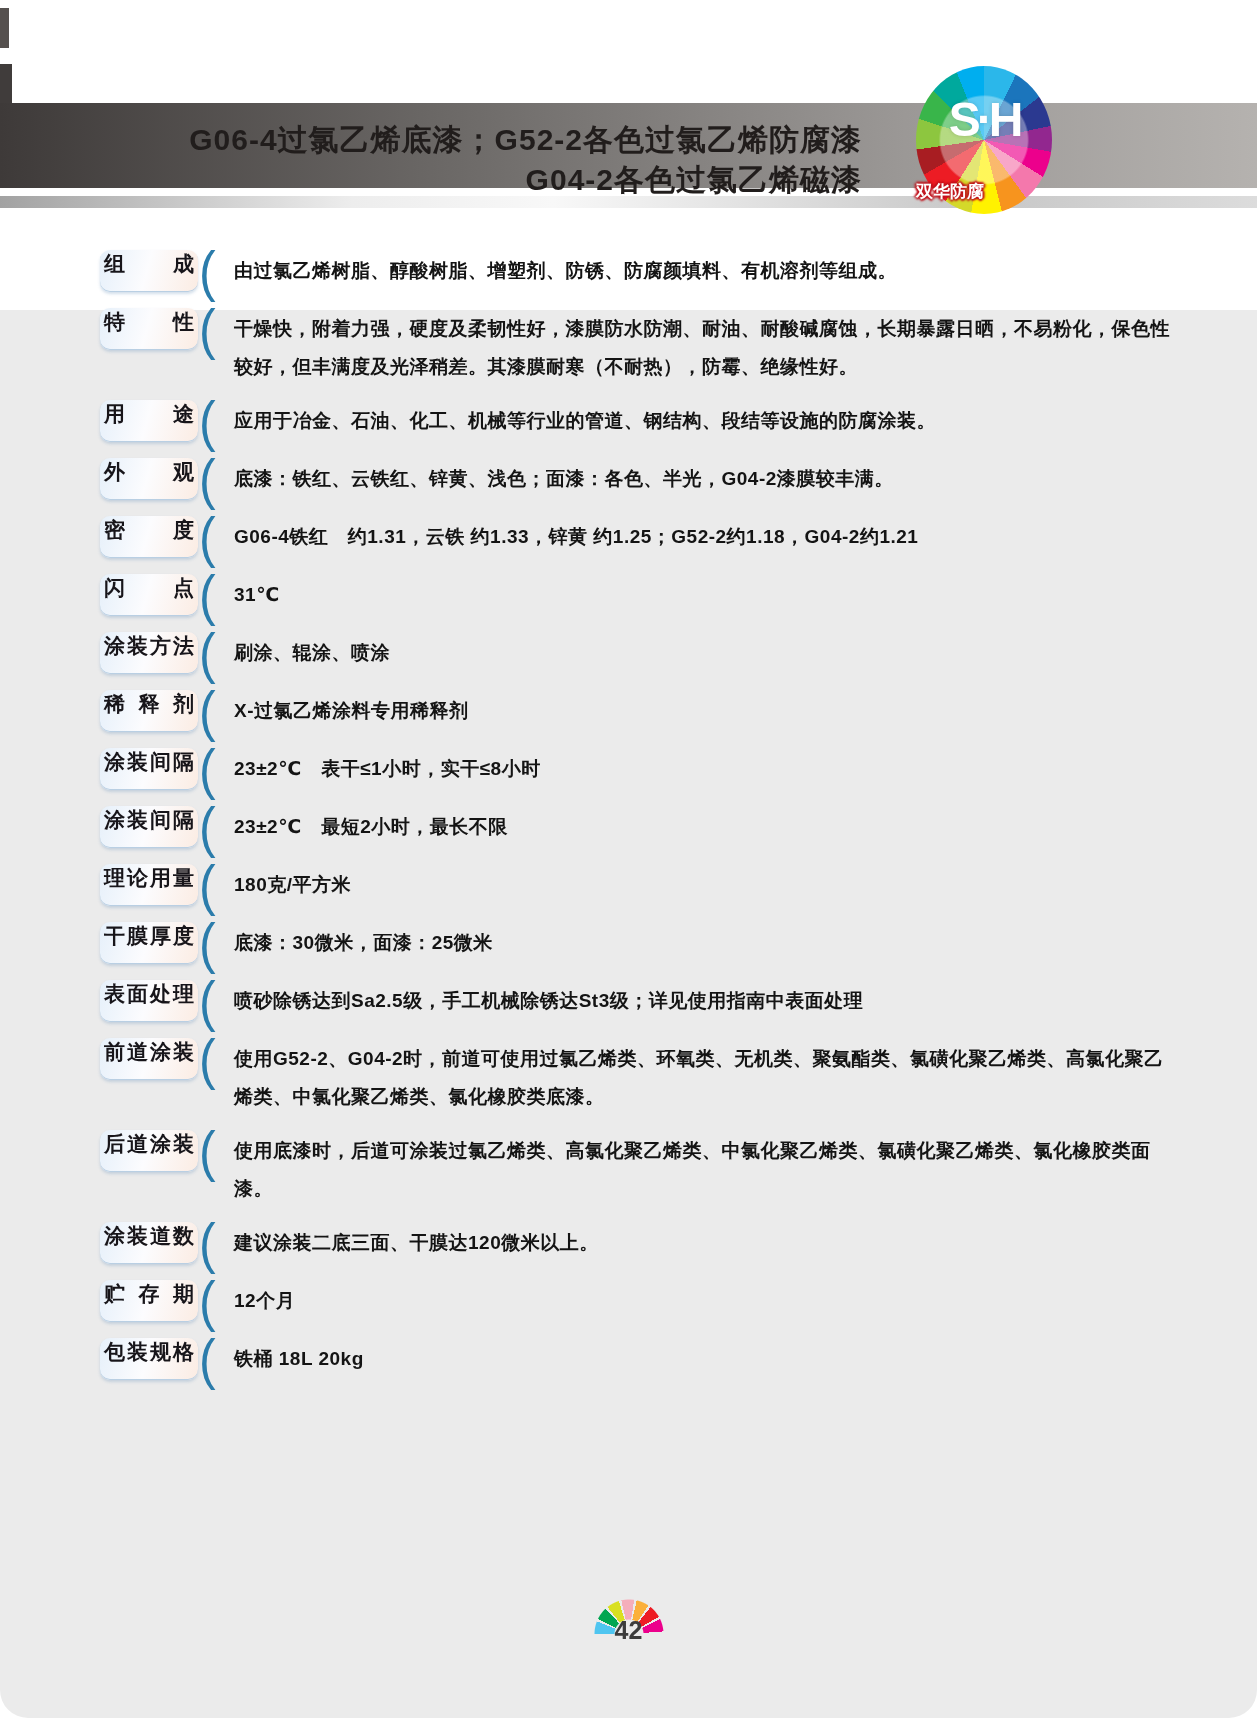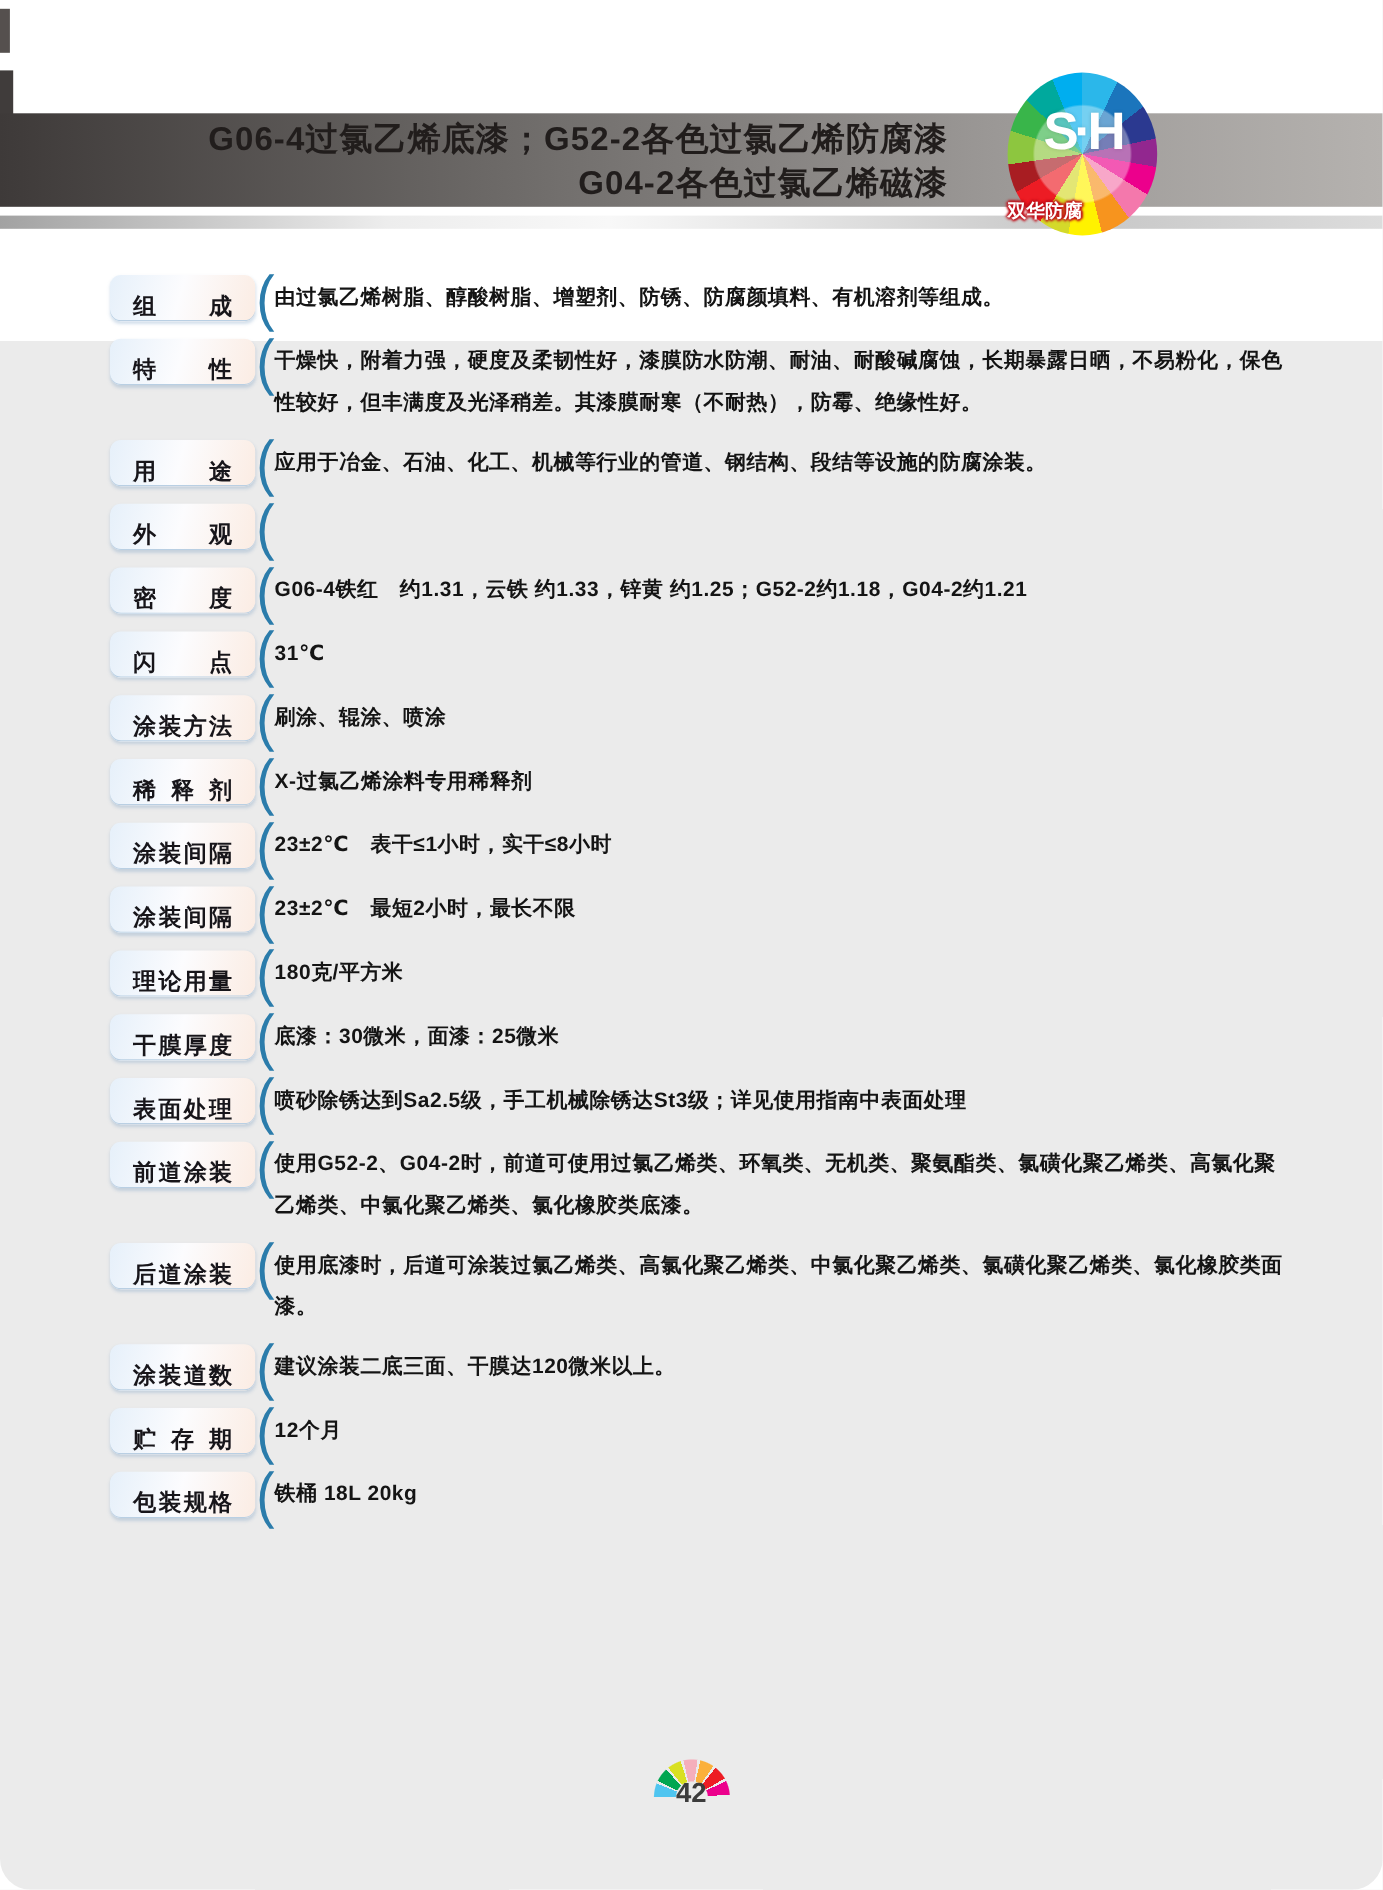--- a/index.html
+++ b/index.html
@@ -9,21 +9,21 @@
     overflow:hidden;
   }
   
   .corner-artifact{position:absolute;left:0;top:8px;width:9px;height:40px;background:#55504e;}
   .banner{
     position:absolute;left:0;top:103px;width:100%;height:85px;
     background:linear-gradient(90deg,#3e3a39 0%,#6b6866 35%,#9b9896 72%,#b5b2af 100%);
   }
   .banner-notch{position:absolute;left:0;top:64px;width:12px;height:40px;background:#403c3b;}
   .titles{
-    position:absolute;right:395px;top:107px;text-align:right;z-index:3;
+    position:absolute;right:395px;top:120px;text-align:right;z-index:3;
     font-size:30px;font-weight:bold;color:#211d1c;line-height:40px;letter-spacing:1px;
   }
   .strip{
     position:absolute;left:0;top:196px;width:100%;height:12px;
     background:linear-gradient(90deg,#a2a2a2 0%,#ededed 28%,#f8f8f8 44%,#c7c7c7 78%,#dcdcdc 100%);
   }
   
   .logo{position:absolute;left:916px;top:66px;width:136px;height:148px;z-index:5;}
   .wheel{
     position:absolute;inset:0;border-radius:50%;
@@ -50,24 +50,24 @@
     position:absolute;left:0;top:310px;width:100%;height:1408px;
     background:#ebebeb;border-radius:0 0 28px 28px;z-index:1;
   }
   .rows{
     position:absolute;left:100px;top:250px;width:1075px;z-index:2;
     display:flex;flex-direction:column;gap:14px;
   }
   .row{display:flex;align-items:flex-start;min-height:44px;}
   .label-wrap{flex:0 0 134px;display:flex;align-items:flex-start;}
   .label-box{
-    width:90px;height:42px;padding:0 21px;border-radius:10px;
+    width:90px;height:42px;padding:0 4px;border-radius:10px;
     background:linear-gradient(105deg,#e6f0fa 0%,#fcfcfe 48%,#fbece3 100%);
     box-shadow:0 2px 3px rgba(110,150,190,.30),inset 0 -1px 0 #b9cfe3;
-    display:flex;align-items:flex-end;
+    display:flex;align-items:flex-start;
   }
   .label-text{
     display:block;width:100%;
     font-size:21px;font-weight:bold;color:#17151a;
     text-align:justify;text-align-last:justify;
   }
   .bracket{
     font-size:50px;line-height:42px;color:#2b7cab;font-weight:400;
     transform:scaleY(1.12);margin-left:1px;
   }
@@ -150,20 +150,21 @@
     <div class="row-text">应用于冶金、石油、化工、机械等行业的管道、钢结构、段结等设施的防腐涂装。</div>
   </div>
 
   <div class="row">
     <div class="label-wrap">
       <div class="label-box">
           <span class="label-text">外观</span>
         </div>
       <span class="bracket">(</span>
     </div>
+    <div class="row-text">底漆：铁红、云铁红、锌黄、浅色；面漆：各色、半光，G04-2漆膜较丰满。</div>
   </div>
 
   <div class="row">
     <div class="label-wrap">
       <div class="label-box">
           <span class="label-text">密度</span>
         </div>
       <span class="bracket">(</span>
     </div>
     <div class="row-text">G06-4铁红　约1.31，云铁 约1.33，锌黄 约1.25；G52-2约1.18，G04-2约1.21</div>

